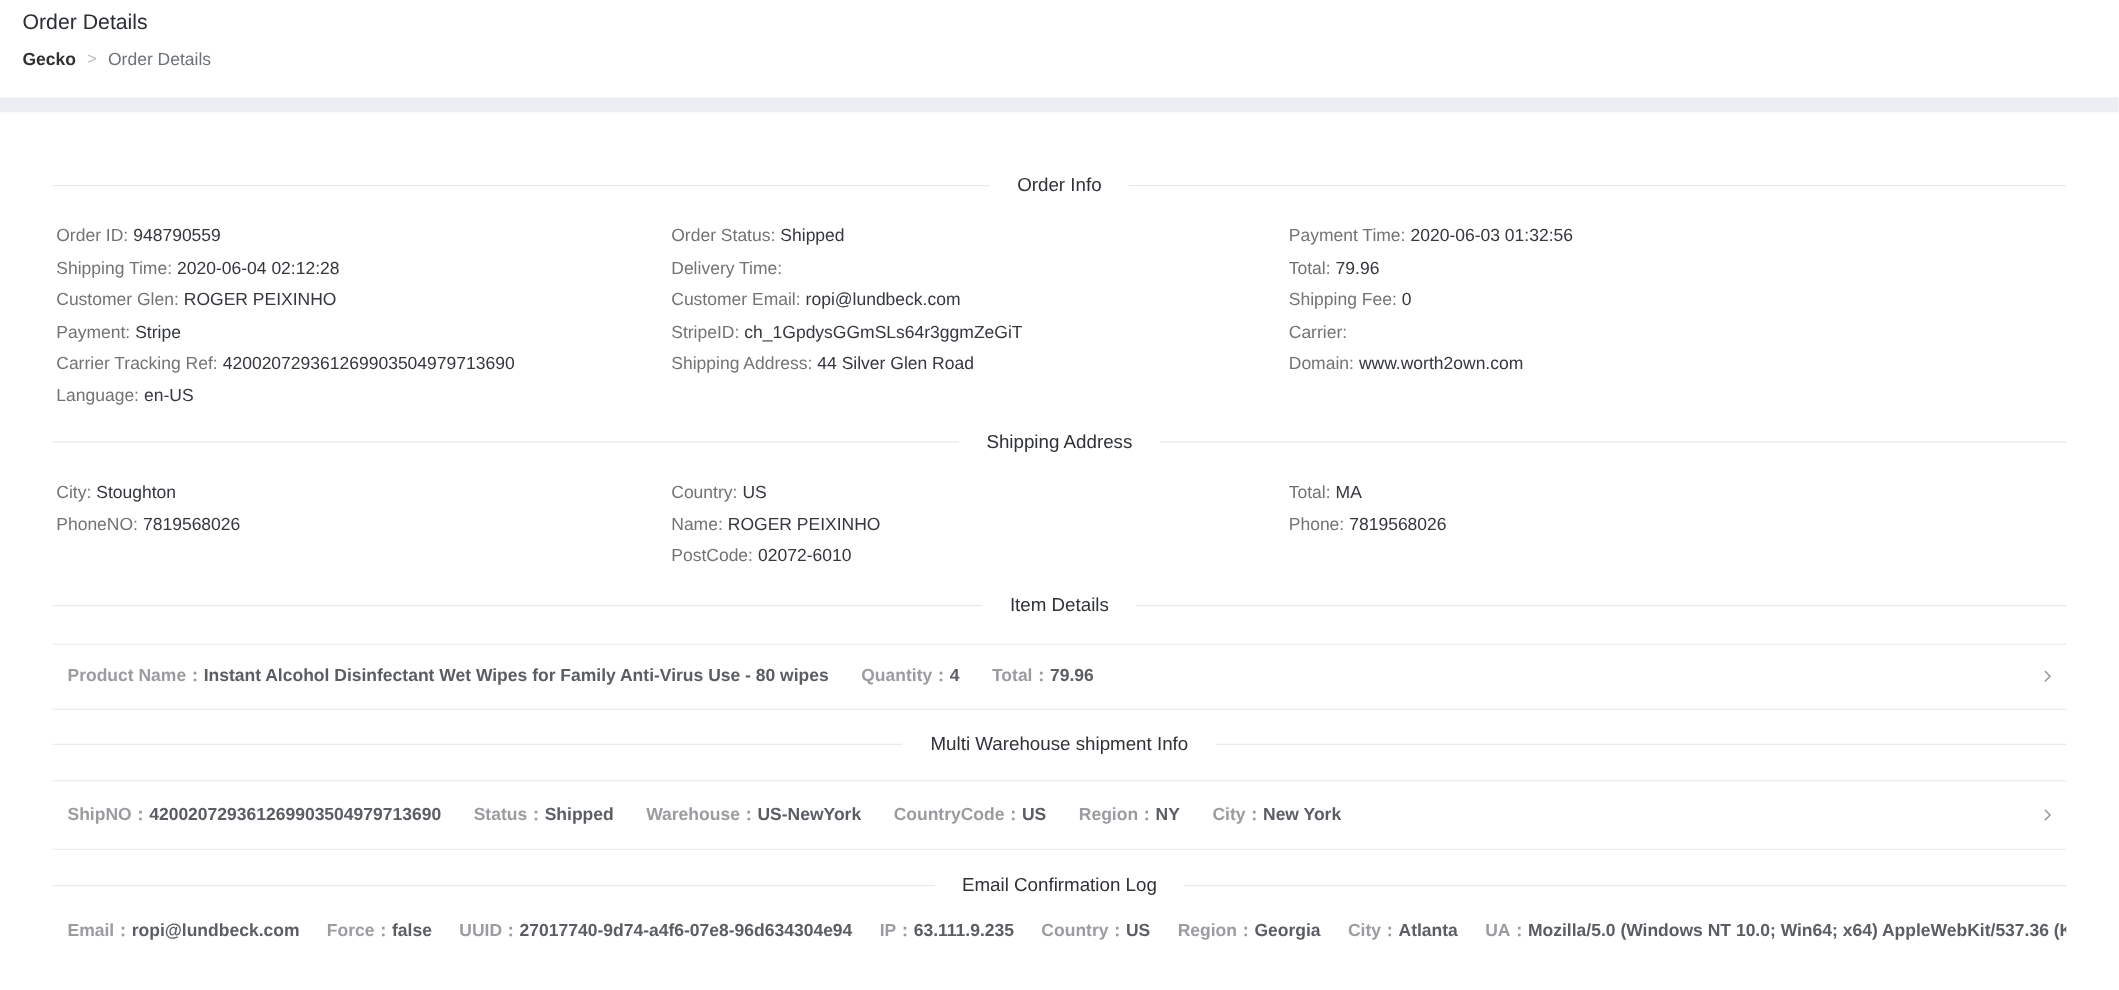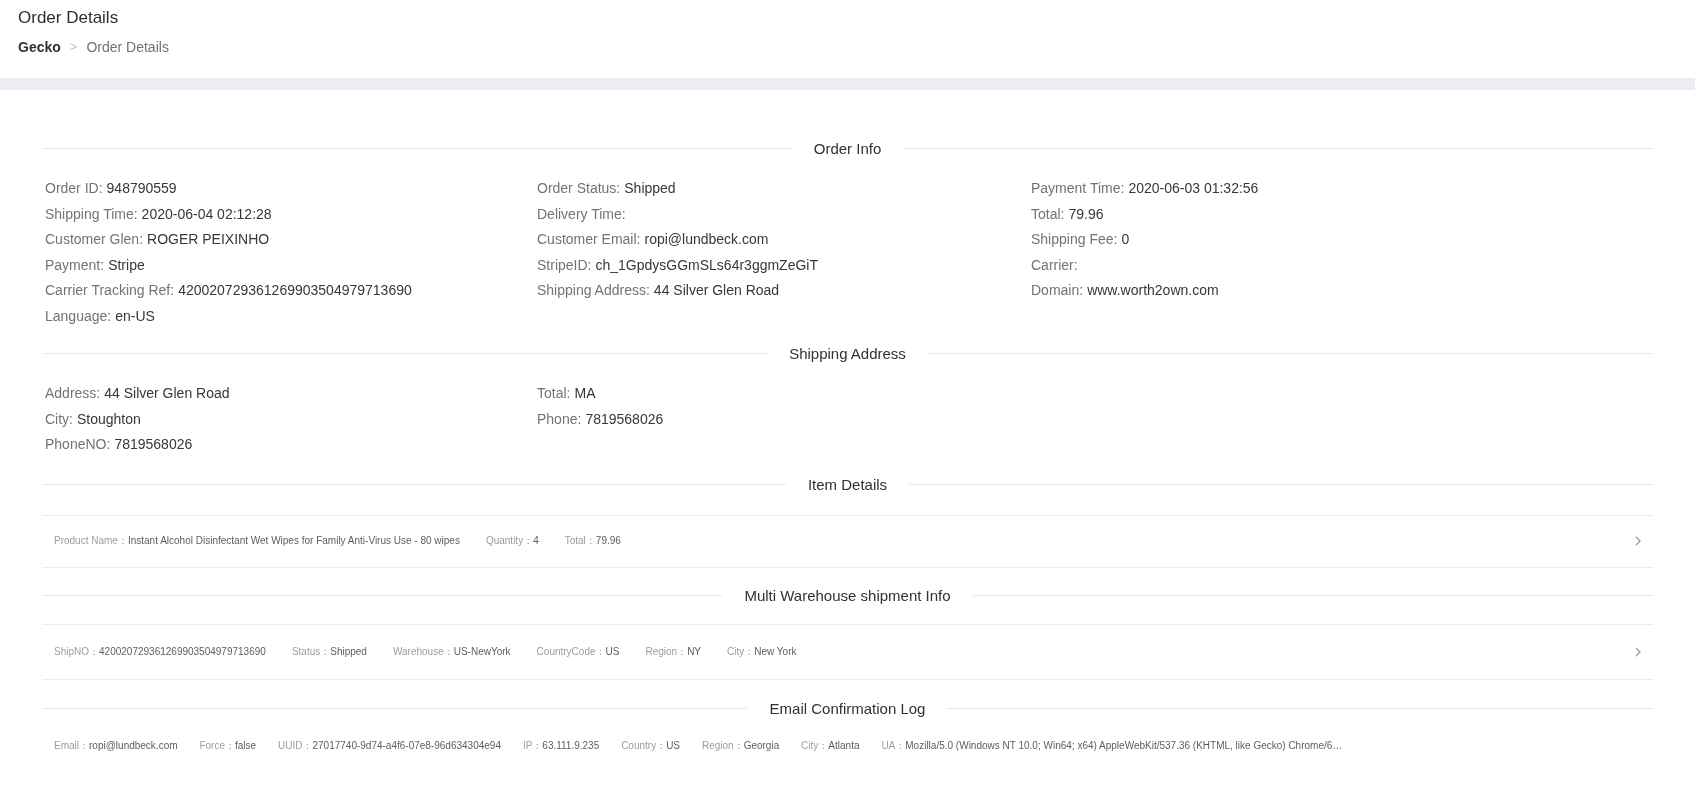--- a/index.html
+++ b/index.html
@@ -33,21 +33,21 @@
   .dv5 { margin-top: 18px; }
   
   .info-grid { display: grid; grid-template-columns: 492px 494px auto; margin-top: 17px; padding-left: 3px; }
   .field { line-height: 25.5px; font-size: 14px; white-space: nowrap; }
   .flabel { color: #737373; }
   .fvalue { color: #34373c; margin-left: 4px; }
   
   .collapse-row { display: flex; align-items: center; border-top: 1px solid #eaecf1; border-bottom: 1px solid #eaecf1; padding: 0 6px 0 12px; cursor: pointer; }
   .row-item { height: 53px; margin-top: 20px; }
   .row-mw { height: 56px; margin-top: 18px; }
-  .rfield { margin-right: 26px; white-space: nowrap; font-size: 10px; }
+  .rfield { margin-right: 26px; white-space: nowrap; font-size: 14px; font-weight: bold; }
   .rlabel { color: #9a9c9f; }
   .rvalue { color: #5a5e63; }
   .row-spacer { flex: 1; }
   .chevron { display: flex; align-items: center; padding: 0 2px; }
   
   .email-row { margin-top: 17px; padding-left: 12px; white-space: nowrap; overflow: hidden; font-size: 14px; }
   .email-row .rfield { margin-right: 18px; }
 </style>
 </head>
 <body>
@@ -90,23 +90,27 @@
       <div class="field"><span class="flabel">Carrier:</span><span class="fvalue"></span></div>
       <div class="field"><span class="flabel">Domain:</span><span class="fvalue">www.worth2own.com</span></div>
     </div>
   </div>
 
   <div class="divider dv2">
     <span class="divider-text">Shipping Address</span>
   </div>
   <div class="info-grid">
     <div>
-      <div class="field"><span class="flabel">Address:</span><span class="fvalue">44 Silver Glen Road</span></div>
       <div class="field"><span class="flabel">City:</span><span class="fvalue">Stoughton</span></div>
       <div class="field"><span class="flabel">PhoneNO:</span><span class="fvalue">7819568026</span></div>
+    </div>
+    <div>
+      <div class="field"><span class="flabel">Country:</span><span class="fvalue">US</span></div>
+      <div class="field"><span class="flabel">Name:</span><span class="fvalue">ROGER PEIXINHO</span></div>
+      <div class="field"><span class="flabel">PostCode:</span><span class="fvalue">02072-6010</span></div>
     </div>
     <div>
       <div class="field"><span class="flabel">Total:</span><span class="fvalue">MA</span></div>
       <div class="field"><span class="flabel">Phone:</span><span class="fvalue">7819568026</span></div>
     </div>
   </div>
 
   <div class="divider dv3">
     <span class="divider-text">Item Details</span>
   </div>

